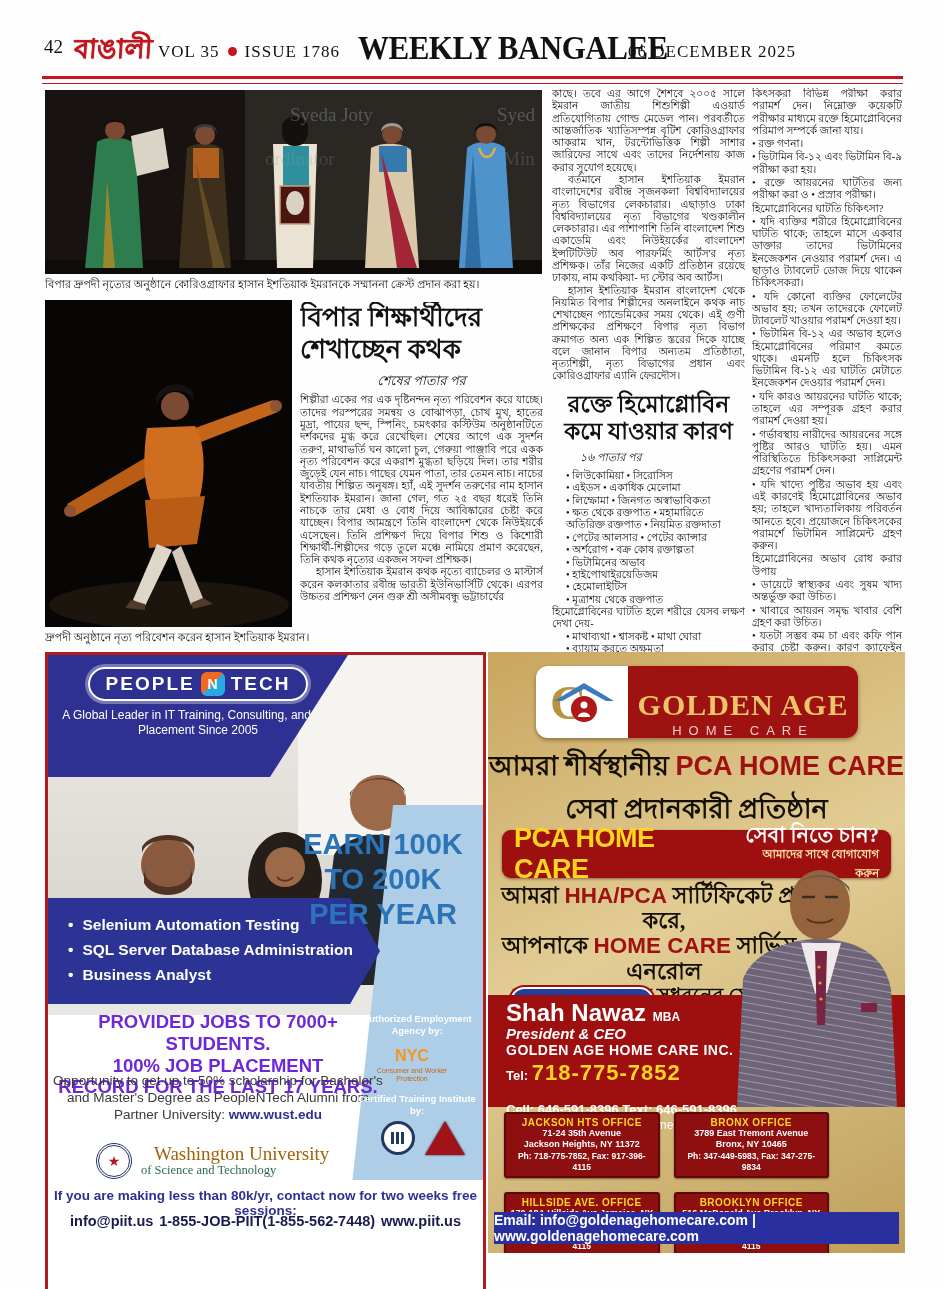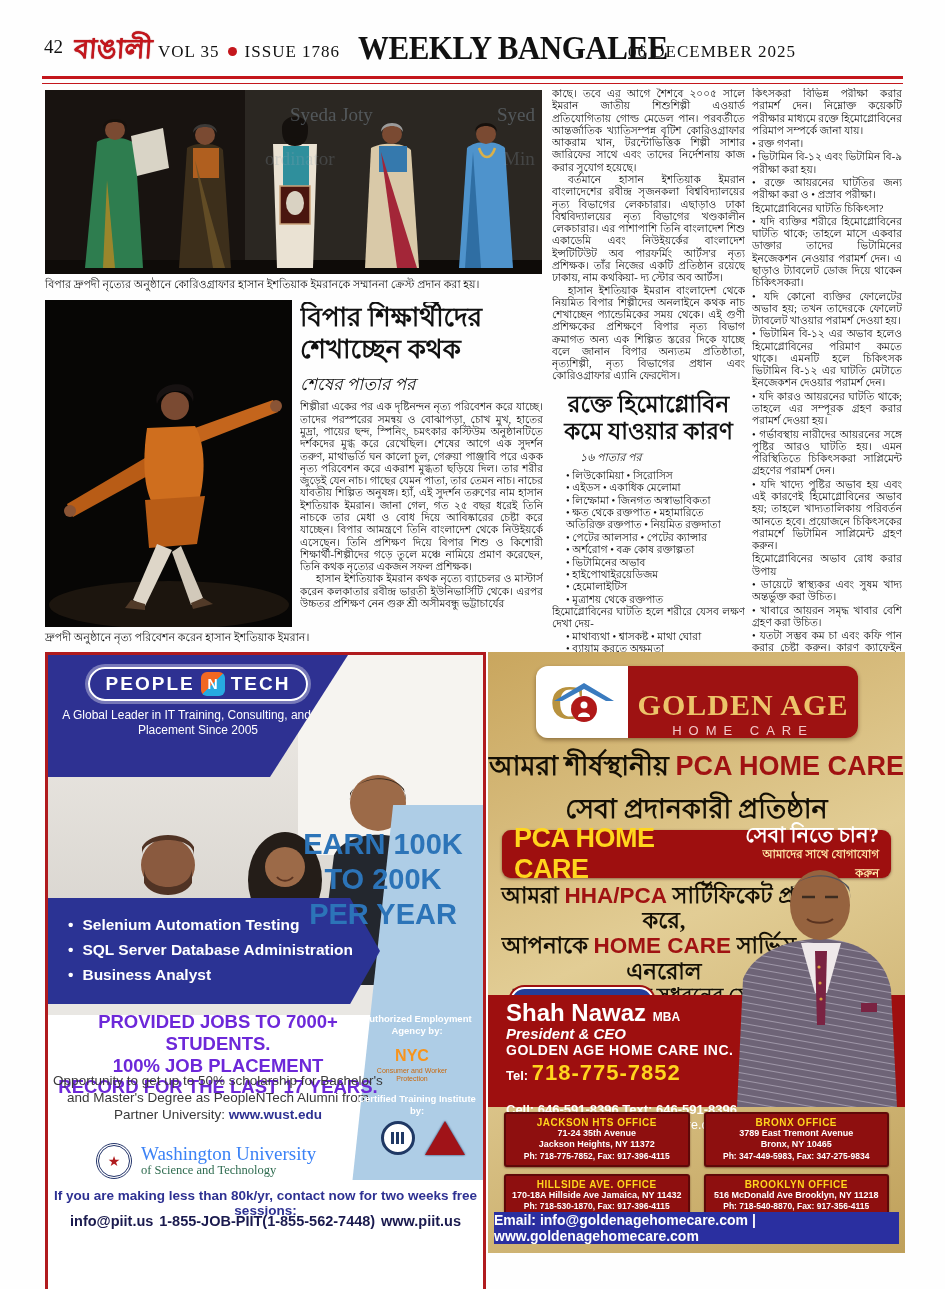--- a/index.html
+++ b/index.html
@@ -17,21 +17,21 @@
   
   .photo1{left:45px;top:90px;width:497px;height:184px;background:#181310;overflow:hidden;}
   .photo2{left:45px;top:300px;width:247px;height:327px;background:#070605;overflow:hidden;}
   .cap{font-size:11px;line-height:1.2;color:#111;}
   .cap1{left:45px;top:278px;width:497px;}
   .cap2{left:45px;top:631px;width:430px;}
   
   .bn{font-family:"Liberation Serif",serif;}
   .story{left:300px;top:302px;width:243px;height:326px;overflow:hidden;}
   .headline1{font-size:26px;font-weight:bold;line-height:1.22;margin:0 0 6px 0;}
-  .lead{font-style:italic;font-size:17px;margin:2px 0 2px 0;}
+  .lead{font-style:italic;font-size:13px;margin:2px 0 2px 0;text-align:center;}
   .bodytxt{font-size:10.5px;line-height:1.17;text-align:justify;}
   .ind{text-indent:16px;}
   .col2{left:552px;top:88px;width:193px;height:566px;overflow:hidden;}
   .col3{left:752px;top:88px;width:150px;height:568px;overflow:hidden;}
   .headline2{font-size:23px;font-weight:bold;line-height:1.2;text-align:center;margin:8px 0 3px 0;}
   .contline{font-style:italic;font-size:11px;padding-left:28px;margin-bottom:2px;}
   .blist div{font-size:10.5px;line-height:1.18;padding-left:14px;}
   .c3list div{font-size:10.5px;line-height:1.17;text-align:justify;margin-bottom:1px;}
   
   .ad1{left:45px;top:652px;width:441px;height:641px;border:3px solid #b01b1e;background:#fff;box-sizing:border-box;overflow:hidden;}
@@ -45,21 +45,21 @@
   .pnt-panel{position:absolute;right:0;top:150px;width:145px;height:375px;background:#aecde6;clip-path:polygon(38% 0,100% 0,100% 100%,10% 100%);z-index:2;}
   .pnt-earn{position:absolute;right:10px;top:172px;width:180px;text-align:center;color:#2c74b8;font-family:"Liberation Sans",sans-serif;font-weight:bold;font-size:29px;line-height:1.2;z-index:4;}
   .pnt-navy{position:absolute;left:0;top:243px;width:332px;height:106px;background:#2b3394;clip-path:polygon(0 0,91% 0,100% 50%,91% 100%,0 100%);z-index:3;padding:14px 18px 0 20px;}
   .pnt-navy div{color:#fff;font-family:"Liberation Sans",sans-serif;font-weight:bold;font-size:15.5px;line-height:1.62;}
   .pnt-navy div::before{content:"•";margin-right:9px;}
   .pnt-jobs{position:absolute;left:5px;top:356px;width:330px;text-align:center;color:#6d28d9;font-family:"Liberation Sans",sans-serif;font-weight:bold;font-size:18.5px;line-height:1.18;z-index:3;}
   .pnt-sch{position:absolute;left:5px;top:418px;width:330px;text-align:center;color:#3a3a3a;font-family:"Liberation Sans",sans-serif;font-size:13.5px;line-height:1.25;z-index:3;}
   .pnt-sch .lnk{color:#2e3192;font-weight:bold;}
   .pnt-univ{position:absolute;left:48px;top:488px;width:280px;display:flex;align-items:center;gap:9px;z-index:3;}
   .pnt-univ .emb{width:36px;height:36px;border-radius:50%;border:3px double #24356b;background:#fff;display:flex;align-items:center;justify-content:center;color:#b01b1e;font-size:14px;}
-  .pnt-univ .t1{font-family:"Liberation Serif",serif;font-size:19px;color:#3b82f6;line-height:1;}
+  .pnt-univ .t1{font-family:"Liberation Serif",serif;font-size:19px;color:#a16207;line-height:1;margin-left:13px;}
   .pnt-univ .t2{font-family:"Liberation Serif",serif;font-size:12.5px;color:#2e6b4f;line-height:1.2;}
   .pnt-b1t,.pnt-b2t{position:absolute;width:120px;right:6px;text-align:center;color:#fff;font-family:"Liberation Sans",sans-serif;font-weight:bold;font-size:9.5px;line-height:1.25;z-index:4;}
   .pnt-b1t{top:358px;}
   .pnt-nyc{position:absolute;right:36px;top:392px;width:70px;text-align:center;color:#f7941d;font-family:"Liberation Sans",sans-serif;font-weight:bold;font-size:16px;z-index:4;}
   .pnt-nycsub{position:absolute;right:26px;top:412px;width:90px;text-align:center;color:#c96a10;font-family:"Liberation Sans",sans-serif;font-size:7px;line-height:1.2;z-index:4;}
   .pnt-b2t{top:438px;}
   .pnt-badges{position:absolute;right:18px;top:466px;display:flex;gap:10px;z-index:4;}
   .pnt-bcircle{width:34px;height:34px;border-radius:50%;background:#fff;border:3px solid #1f3864;display:flex;align-items:center;justify-content:center;}
   .pnt-bcircle span{display:block;width:14px;height:12px;background:repeating-linear-gradient(90deg,#1f3864 0 3px,#fff 3px 5px);}
   .pnt-btri{width:0;height:0;border-left:20px solid transparent;border-right:20px solid transparent;border-bottom:34px solid #a01318;filter:drop-shadow(0 0 1px #1f3864);}
@@ -90,21 +90,21 @@
   .ga-red .inner{padding:6px 12px 0 18px;color:#fff;font-family:"Liberation Sans",sans-serif;}
   .ga-name{font-weight:bold;font-size:24px;line-height:1;}
   .ga-name .deg{font-size:12px;}
   .ga-title{font-style:italic;font-weight:bold;font-size:15px;line-height:1.15;}
   .ga-co{font-weight:bold;font-size:14px;letter-spacing:.5px;}
   .ga-tel{margin-top:4px;font-weight:bold;font-size:13px;line-height:1;}
   .ga-tel .num{color:#ffd51e;font-size:22px;letter-spacing:1px;}
   .ga-cell{font-weight:bold;font-size:13px;margin-top:18px;}
   .ga-em{font-size:12.5px;margin-top:1px;}
   .ga-man{position:absolute;right:4px;top:205px;width:172px;height:250px;z-index:2;}
-  .ga-offices{position:absolute;left:16px;top:460px;width:385px;display:grid;grid-template-columns:1fr 1fr;gap:7px 14px;}
+  .ga-offices{position:absolute;left:16px;top:460px;width:325px;display:grid;grid-template-columns:1fr 1fr;gap:14px 14px;}
   .ga-ofc{background:#8e0f0f;border:2px solid #5f0808;border-radius:3px;text-align:center;padding:3px 4px;color:#fff;font-family:"Liberation Sans",sans-serif;box-shadow:0 1px 2px rgba(60,0,0,.5);}
   .ga-ofc .nm{color:#ffd51e;font-weight:bold;font-size:10px;letter-spacing:.5px;}
   .ga-ofc .a{font-weight:bold;font-size:9px;line-height:1.25;}
   .ga-ofc .p{font-weight:bold;font-size:8.5px;line-height:1.3;}
   .ga-footer{position:absolute;left:6px;top:560px;width:405px;height:32px;background:#2a2fa0;display:flex;align-items:center;justify-content:center;color:#fff;font-family:"Liberation Sans",sans-serif;font-weight:bold;font-size:14px;}
   .screen-txt{position:absolute;color:#8ea0af;opacity:.4;font-size:19px;font-family:"Liberation Serif",serif;}
 </style>
 </head>
 <body>
 

